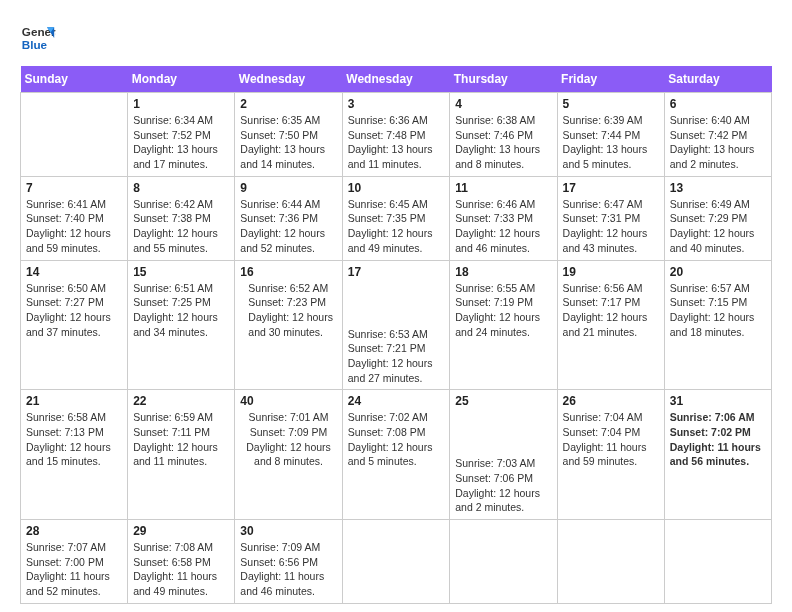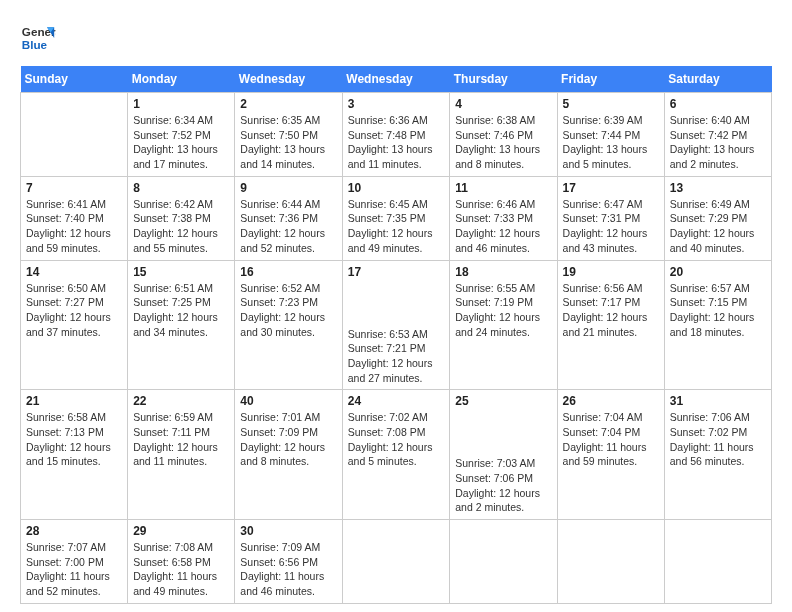--- a/index.html
+++ b/index.html
@@ -36,21 +36,21 @@
     .subtitle {
       font-size: 14px;
       color: #555;
     }
     table {
       width: 100%;
       border-collapse: collapse;
       font-size: 11px;
     }
     th {
-      background-color: #3b82f6;
+      background-color: #8b5cf6;
       color: #fff;
       padding: 6px 4px;
       text-align: left;
       font-size: 12px;
       font-weight: bold;
     }
     td {
       border: 1px solid #ccc;
       vertical-align: top;
       padding: 4px 5px;
@@ -209,21 +209,21 @@
         </td>
         <td>
           <div class="day-num">15</div>
           <div class="day-info" style="white-space: pre-line;">Sunrise: 6:51 AM
 Sunset: 7:25 PM
 Daylight: 12 hours
 and 34 minutes.</div>
         </td>
         <td>
           <div class="day-num">16</div>
-          <div class="day-info" style="white-space: pre-line;">Sunrise: 6:52 AM
+          <div class="day-info" style="white-space: pre-line; margin-left: 8px;">Sunrise: 6:52 AM
 Sunset: 7:23 PM
 Daylight: 12 hours
 and 30 minutes.</div>
         </td>
         <td>
           <div class="day-num">17</div>
           <div class="day-info" style="white-space: pre-line; margin-top: 48px;">Sunrise: 6:53 AM
 Sunset: 7:21 PM
 Daylight: 12 hours
 and 27 minutes.</div>
@@ -260,21 +260,21 @@
         </td>
         <td>
           <div class="day-num">22</div>
           <div class="day-info" style="white-space: pre-line;">Sunrise: 6:59 AM
 Sunset: 7:11 PM
 Daylight: 12 hours
 and 11 minutes.</div>
         </td>
         <td>
           <div class="day-num">40</div>
-          <div class="day-info" style="white-space: pre-line;">Sunrise: 7:01 AM
+          <div class="day-info" style="white-space: pre-line; text-align: center;">Sunrise: 7:01 AM
 Sunset: 7:09 PM
 Daylight: 12 hours
 and 8 minutes.</div>
         </td>
         <td>
           <div class="day-num">24</div>
           <div class="day-info" style="white-space: pre-line;">Sunrise: 7:02 AM
 Sunset: 7:08 PM
 Daylight: 12 hours
 and 5 minutes.</div>
@@ -288,21 +288,21 @@
         </td>
         <td>
           <div class="day-num">26</div>
           <div class="day-info" style="white-space: pre-line;">Sunrise: 7:04 AM
 Sunset: 7:04 PM
 Daylight: 11 hours
 and 59 minutes.</div>
         </td>
         <td>
           <div class="day-num">31</div>
-          <div class="day-info" style="white-space: pre-line;">Sunrise: 7:06 AM
+          <div class="day-info" style="white-space: pre-line; font-weight: bold;">Sunrise: 7:06 AM
 Sunset: 7:02 PM
 Daylight: 11 hours
 and 56 minutes.</div>
         </td>
       </tr>
       <tr>
         <td>
           <div class="day-num">28</div>
           <div class="day-info" style="white-space: pre-line;">Sunrise: 7:07 AM
 Sunset: 7:00 PM

